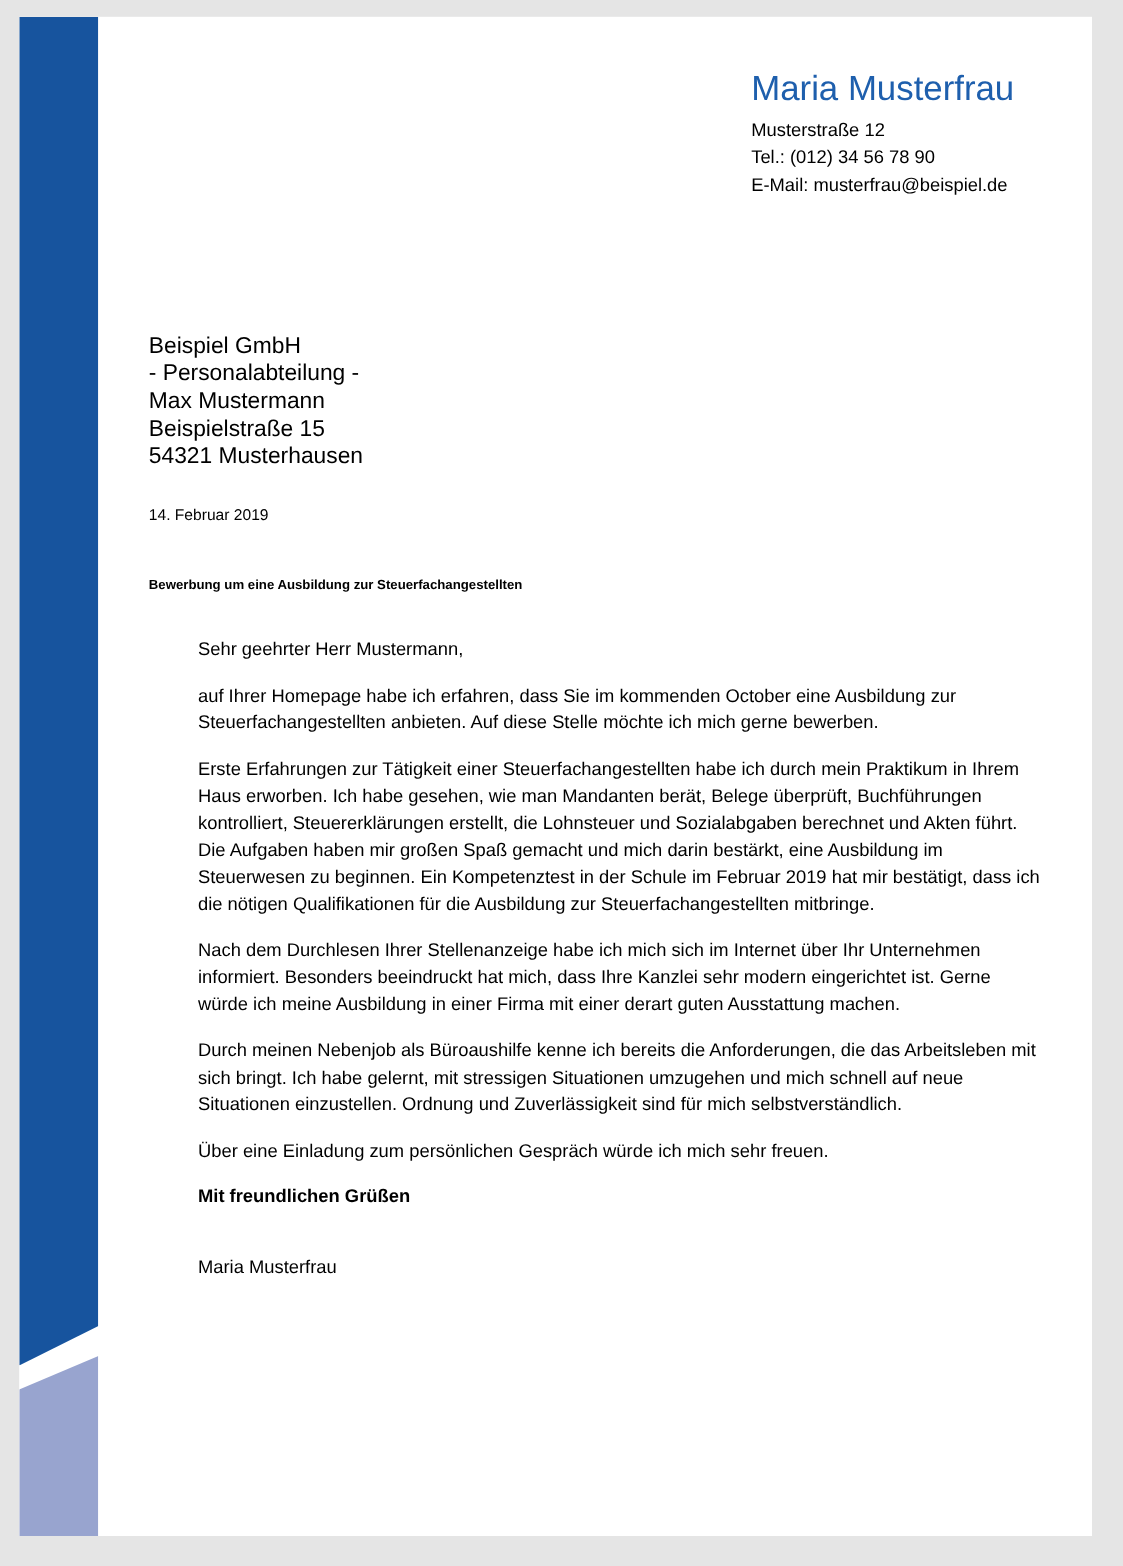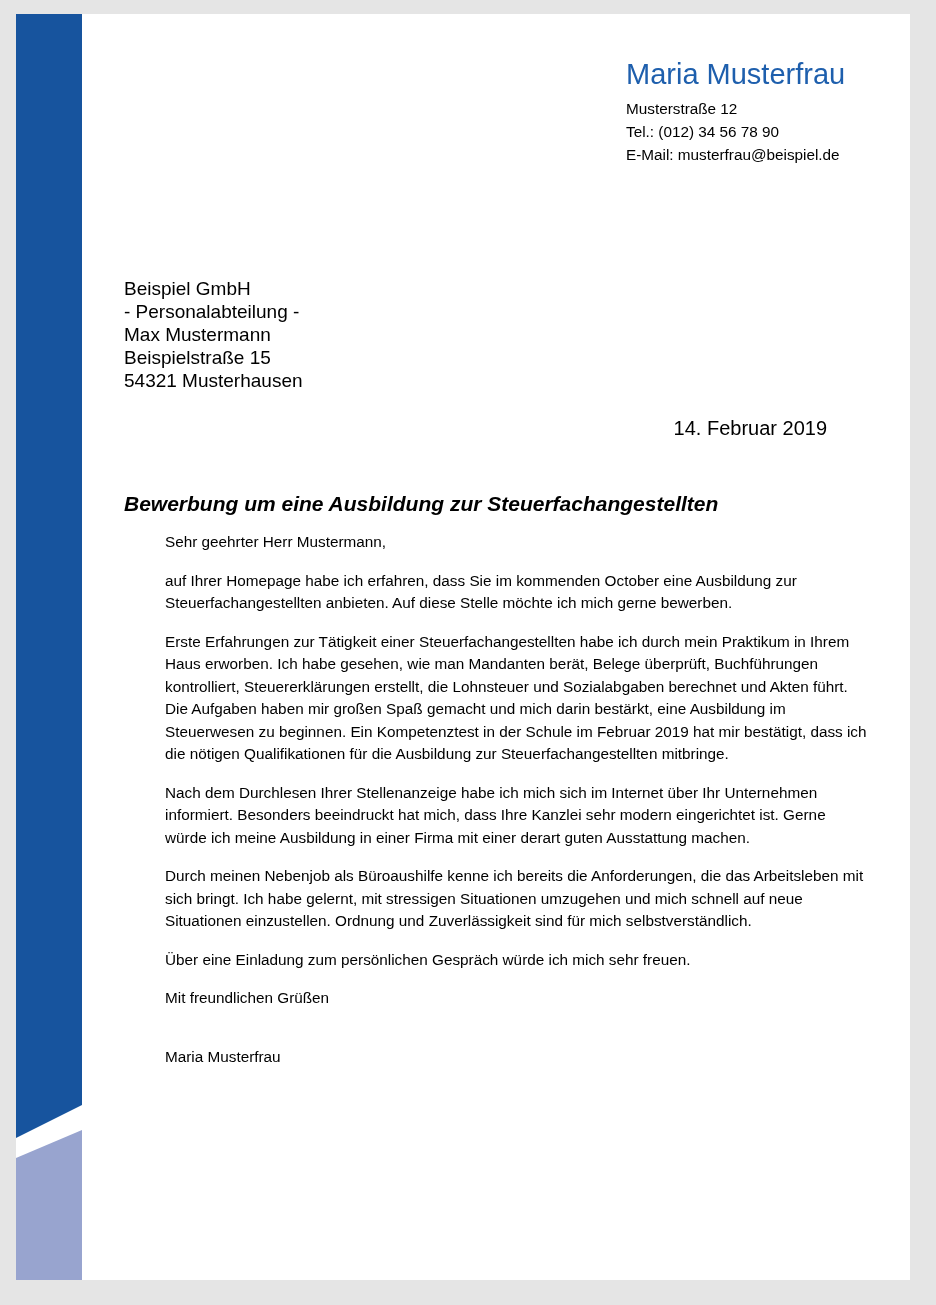--- a/index.html
+++ b/index.html
@@ -61,48 +61,47 @@
     font-size: 19px;
     line-height: 23px;
     color: #000;
     margin-top: 28px;
   }
 
   .date-row {
     position: absolute;
     left: 124px; top: 417px;
     width: 703px;
-    text-align: right;
-    font-size: 20px;
+    text-align: left;
+    font-size: 13px;
     line-height: 23px;
     color: #000;
   }
 
   .subject {
     position: absolute;
-    left: 124px; top: 492px;
+    left: 124px; top: 477px;
     width: 703px;
-    font-size: 21px;
+    font-size: 11px;
     font-weight: 700;
     line-height: 23px;
     color: #000;
-    font-style: italic;
   }
 
   .body-text {
     position: absolute;
     left: 124px; top: 531px;
     width: 704px;
     font-size: 15.3px;
     line-height: 22.5px;
     color: #000;
     margin-left: 41px;
   }
   .body-text p { margin: 0 0 16px 0; }
-  .body-text p.closing { margin-bottom: 0; }
+  .body-text p.closing { margin-bottom: 0; font-weight: bold; }
   .body-text p.signature { margin: 36px 0 0 0; }
 </style>
 </head>
 <body>
 
 <div class="page">
 
   <div class="sheet"></div>
 
   <div class="stripe-dark" style="background: rgb(23, 84, 158);"></div>

